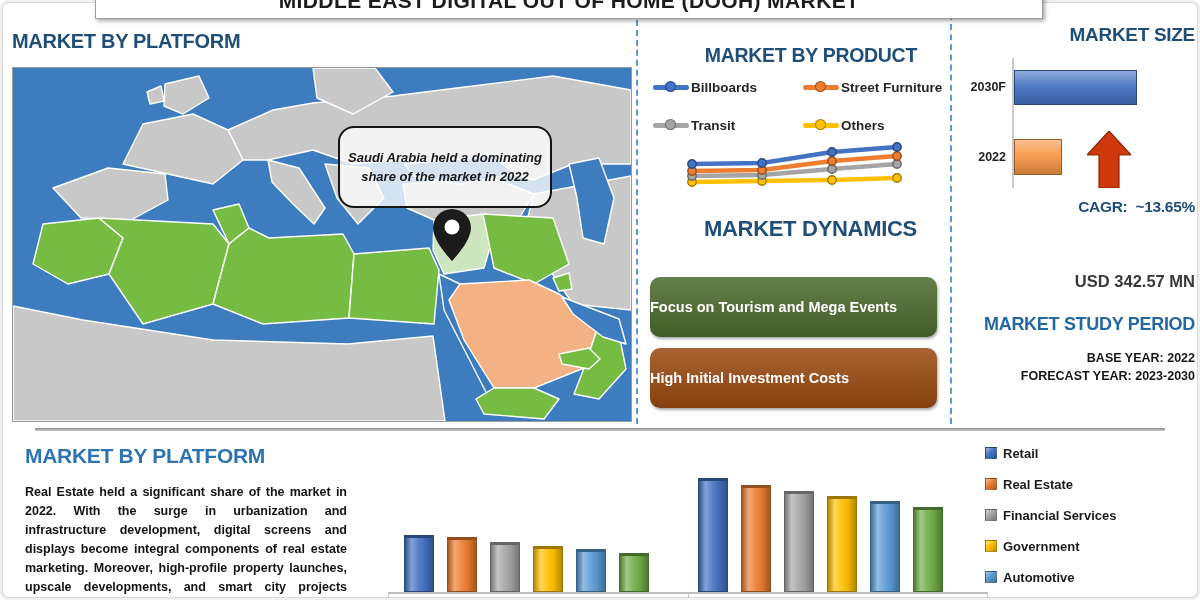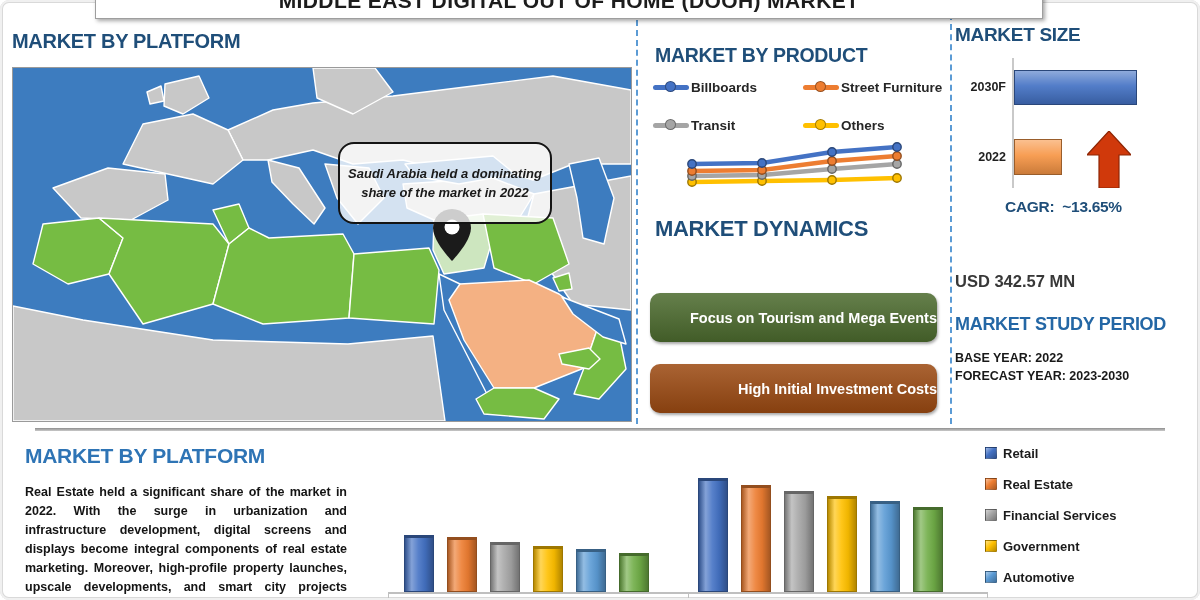--- a/index.html
+++ b/index.html
@@ -1,45 +1,45 @@
 <!DOCTYPE html>
 <html><head>
 <meta charset="utf-8">
 <style>
   html,body{margin:0;padding:0;}
   .page{position:relative;width:1200px;height:600px;background:#fff;overflow:hidden;
         font-family:"Liberation Sans",sans-serif;
         box-shadow:inset 0 0 0 2px #f0f0f0, inset 0 0 0 3px #d9d9d9;border-radius:9px;}
   .abs{position:absolute;}
   .hd{font-weight:700;color:#1F4E79;letter-spacing:-0.3px;white-space:nowrap;}
-  .ctr{text-align:left;}
+  .ctr{text-align:right;}
   
   .banner{left:95px;top:-17px;width:946px;height:34px;background:#fff;border:1px solid #9e9e9e;
           box-shadow:2px 2px 4px rgba(0,0,0,.35);display:flex;align-items:center;justify-content:center;
           font-size:21px;font-weight:700;color:#1c1c1c;letter-spacing:.4px;z-index:6;white-space:nowrap;}
   
   .vdash{border-left:2px dashed #5B9BD5;width:0;}
   .hsep{height:3px;background:linear-gradient(180deg,#8f8f8f,#c9c9c9);}
   
   .map{left:12px;top:67px;width:618px;height:353px;border:1px solid #9a9a9a;background:#3D7CBF;}
-  .callout{left:338px;top:142px;width:194px;height:74px;border:2.5px solid #141414;border-radius:16px;
+  .callout{left:338px;top:126px;width:194px;height:74px;border:2.5px solid #141414;border-radius:16px;
            background:rgba(255,255,255,.78);display:flex;align-items:center;justify-content:center;
            font-size:13px;font-weight:700;font-style:italic;color:#1a1a1a;text-align:center;
            padding:2px 8px;z-index:4;line-height:1.5;}
   
   .plegend{left:653px;top:80px;width:292px;display:grid;grid-template-columns:150px 142px;row-gap:23px;}
   .plegend-item{display:flex;align-items:center;height:15px;}
   .lm{position:relative;width:36px;height:5px;border-radius:3px;flex:0 0 36px;}
   .lm::after{content:"";position:absolute;left:12px;top:-4px;width:11px;height:11px;border-radius:50%;
              background:inherit;border:1.5px solid rgba(0,0,0,.35);box-sizing:border-box;}
   .plegend-item span.lbl{font-size:13.5px;font-weight:700;color:#262626;margin-left:2px;white-space:nowrap;}
   
-  .dynbox{width:287px;height:49px;border-radius:10px;display:flex;align-items:center;justify-content:flex-end;
+  .dynbox{width:287px;height:60px;border-radius:10px;display:flex;align-items:center;justify-content:flex-start;
           color:#fff;font-weight:700;font-size:14.5px;box-shadow:1px 2px 3px rgba(0,0,0,.35);
-          background-image:linear-gradient(180deg,rgba(255,255,255,.14),rgba(0,0,0,.14));text-align:center;margin-top:16px;}
+          background-image:linear-gradient(180deg,rgba(255,255,255,.14),rgba(0,0,0,.14));text-align:center;}
   
   .axis-v{width:2px;background:#c9c9c9;}
   .hbar{position:absolute;height:35px;border:1px solid rgba(0,0,0,.35);box-sizing:border-box;
         background-image:linear-gradient(180deg,rgba(255,255,255,.40),rgba(255,255,255,.08) 45%,rgba(0,0,0,.18) 100%);}
   .ms-lab{font-size:12.5px;font-weight:700;color:#1f1f1f;text-align:right;width:56px;}
   
   .bargroup{position:absolute;bottom:0;display:flex;align-items:flex-end;gap:13px;}
   .vbar{width:30px;border:1px solid rgba(0,0,0,.30);box-sizing:border-box;
         background-image:linear-gradient(90deg,rgba(0,0,0,.28) 0%,rgba(255,255,255,.34) 24%,rgba(255,255,255,.10) 48%,rgba(0,0,0,.06) 72%,rgba(0,0,0,.30) 100%);
         border-top:3px solid rgba(255,255,255,.45);}

